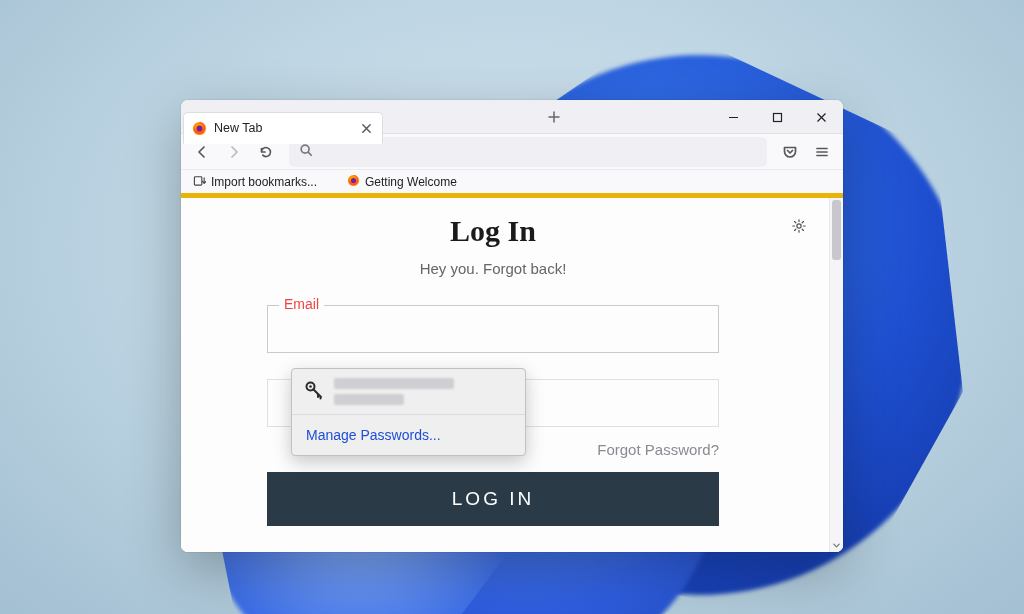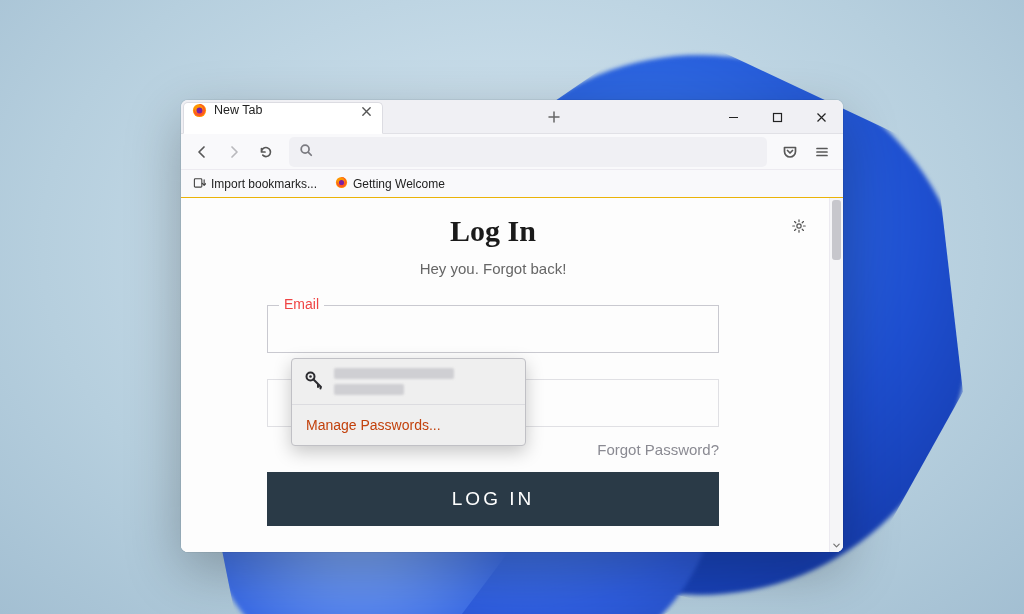--- a/index.html
+++ b/index.html
@@ -47,27 +47,27 @@
     position: relative;
   }
   .tab {
     margin-left: 2px;
     height: 32px;
     min-width: 200px;
     background: #fff;
     border: 1px solid #dcdce2;
     border-bottom: 1px solid #fff;
     border-radius: 5px 5px 0 0;
-    display: flex; 
+    display: flex; align-items: center;
     padding: 0 8px;
     font-size: 12.5px;
     color: #222;
     gap: 7px;
     position: relative;
-    top: 1px;
+    top: 11px;
   }
   .tab .favicon { width: 15px; height: 15px; display:flex; align-items:center; justify-content:center;}
   .tab-close {
     margin-left: auto; width: 16px; height: 16px;
     display:flex; align-items:center; justify-content:center;
     color:#555; font-size: 13px; cursor:pointer; border-radius:3px;
   }
   .newtab-btn {
     width: 28px; height: 28px; margin-left: 8px; margin-bottom: 2px;
     display:flex; align-items:center; justify-content:center;
@@ -108,22 +108,22 @@
     color:#7a7a80; font-size: 13px; gap:8px;
   }
   .urlbar svg { width:14px; height:14px; stroke:#7a7a80; fill:none; stroke-width:2;}
 
   
   .bookmarks-bar {
     height: 28px;
     background:#f9f9fb;
     display:flex; align-items:center;
     padding: 0 6px;
-    gap: 6px;
-    border-bottom: 1px solid #eab308;
+    gap: 18px;
+    border-bottom: 5px solid #eab308;
     font-size:12px;
     color:#222;
   }
   .bookmark-item {
     display:flex; align-items:center; gap:5px;
     padding: 3px 6px; border-radius:4px; cursor:pointer;
   }
   .bookmark-item svg { width:13px; height:13px; }
 
   
@@ -196,27 +196,27 @@
     width:100%; height:54px;
     background:#2a3a47;
     color:#fff; font-size:19px; letter-spacing: 3px;
     display:flex; align-items:center; justify-content:center;
     cursor:pointer; border:none;
   }
 
   
   .autofill-popup {
     position:absolute;
-    left: 110px; top: 160px;
+    left: 110px; top: 170px;
     width: 235px;
     background:#efefef;
     border:1px solid #c0c0c5;
     border-radius:4px;
     box-shadow: 0 6px 18px rgba(0,0,0,.22);
-    font-size:14px; color:#c2410c;
+    font-size:14px; color:#1d4ed8;
     z-index: 20;
   }
   .autofill-entry {
     display:flex; align-items:center; gap:10px;
     padding:9px 12px;
     border-bottom:1px solid #dcdce0;
   }
   .autofill-entry .lines { display:flex; flex-direction:column; gap:5px;}
   .blur-line {
     height:11px; border-radius:2px;

